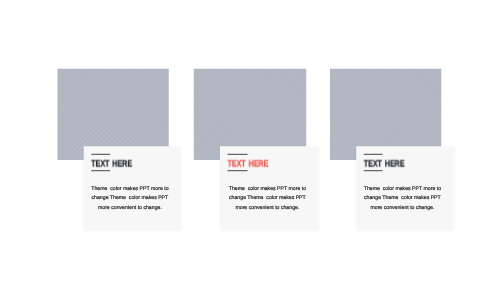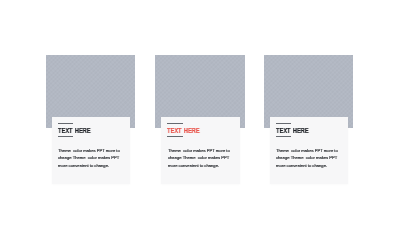--- a/index.html
+++ b/index.html
@@ -4,22 +4,22 @@
 <title>Slide</title>
 <style>
   html,body{margin:0;padding:0;}
   body{width:400px;height:225px;background:#ffffff;overflow:hidden;
        font-family:"Liberation Sans",sans-serif;}
   .slide{position:relative;width:400px;height:225px;background:#ffffff;}
   .group{position:absolute;top:0;left:0;width:89.8px;height:225px;}
   .photo{position:absolute;left:0;top:55.3px;width:89.8px;height:73.1px;background-color:#b2b8c3;
          background-image:repeating-linear-gradient(45deg,rgba(255,255,255,0.032) 0 1.5px,rgba(255,255,255,0) 1.5px 3px),
                           repeating-linear-gradient(-45deg,rgba(0,0,0,0.014) 0 1.5px,rgba(0,0,0,0) 1.5px 3px);}
-  .card{position:absolute;left:6px;top:117.1px;width:78.5px;height:66.6px;background:#f7f7f8;
-        box-shadow:0 0.5px 1.5px rgba(140,145,155,0.08);}
+  .card{position:absolute;left:21px;top:117.1px;width:78.5px;height:66.6px;background:#f7f7f8;
+        box-shadow:0 0.5px 1.5px rgba(140,145,155,0.08);text-align:center;}
   .rule{position:absolute;left:6.3px;width:15.4px;height:1.1px;background:#65696f;}
   .rule-top{top:5.8px;}
   .rule-bot{top:18.8px;}
   .heading{position:absolute;left:6.2px;top:8.75px;font-size:7.4px;font-weight:700;
            word-spacing:0.9px;line-height:9.4px;color:#1e2126;white-space:nowrap;
            -webkit-text-stroke:0.22px currentColor;
            transform:scaleX(0.77);transform-origin:0 0;will-change:transform;}
   .body{position:absolute;left:6.65px;top:29.55px;font-size:4.15px;line-height:7.3px;
         color:#25282c;white-space:pre;-webkit-text-stroke:0.16px #25282c;will-change:transform;}
 </style>

